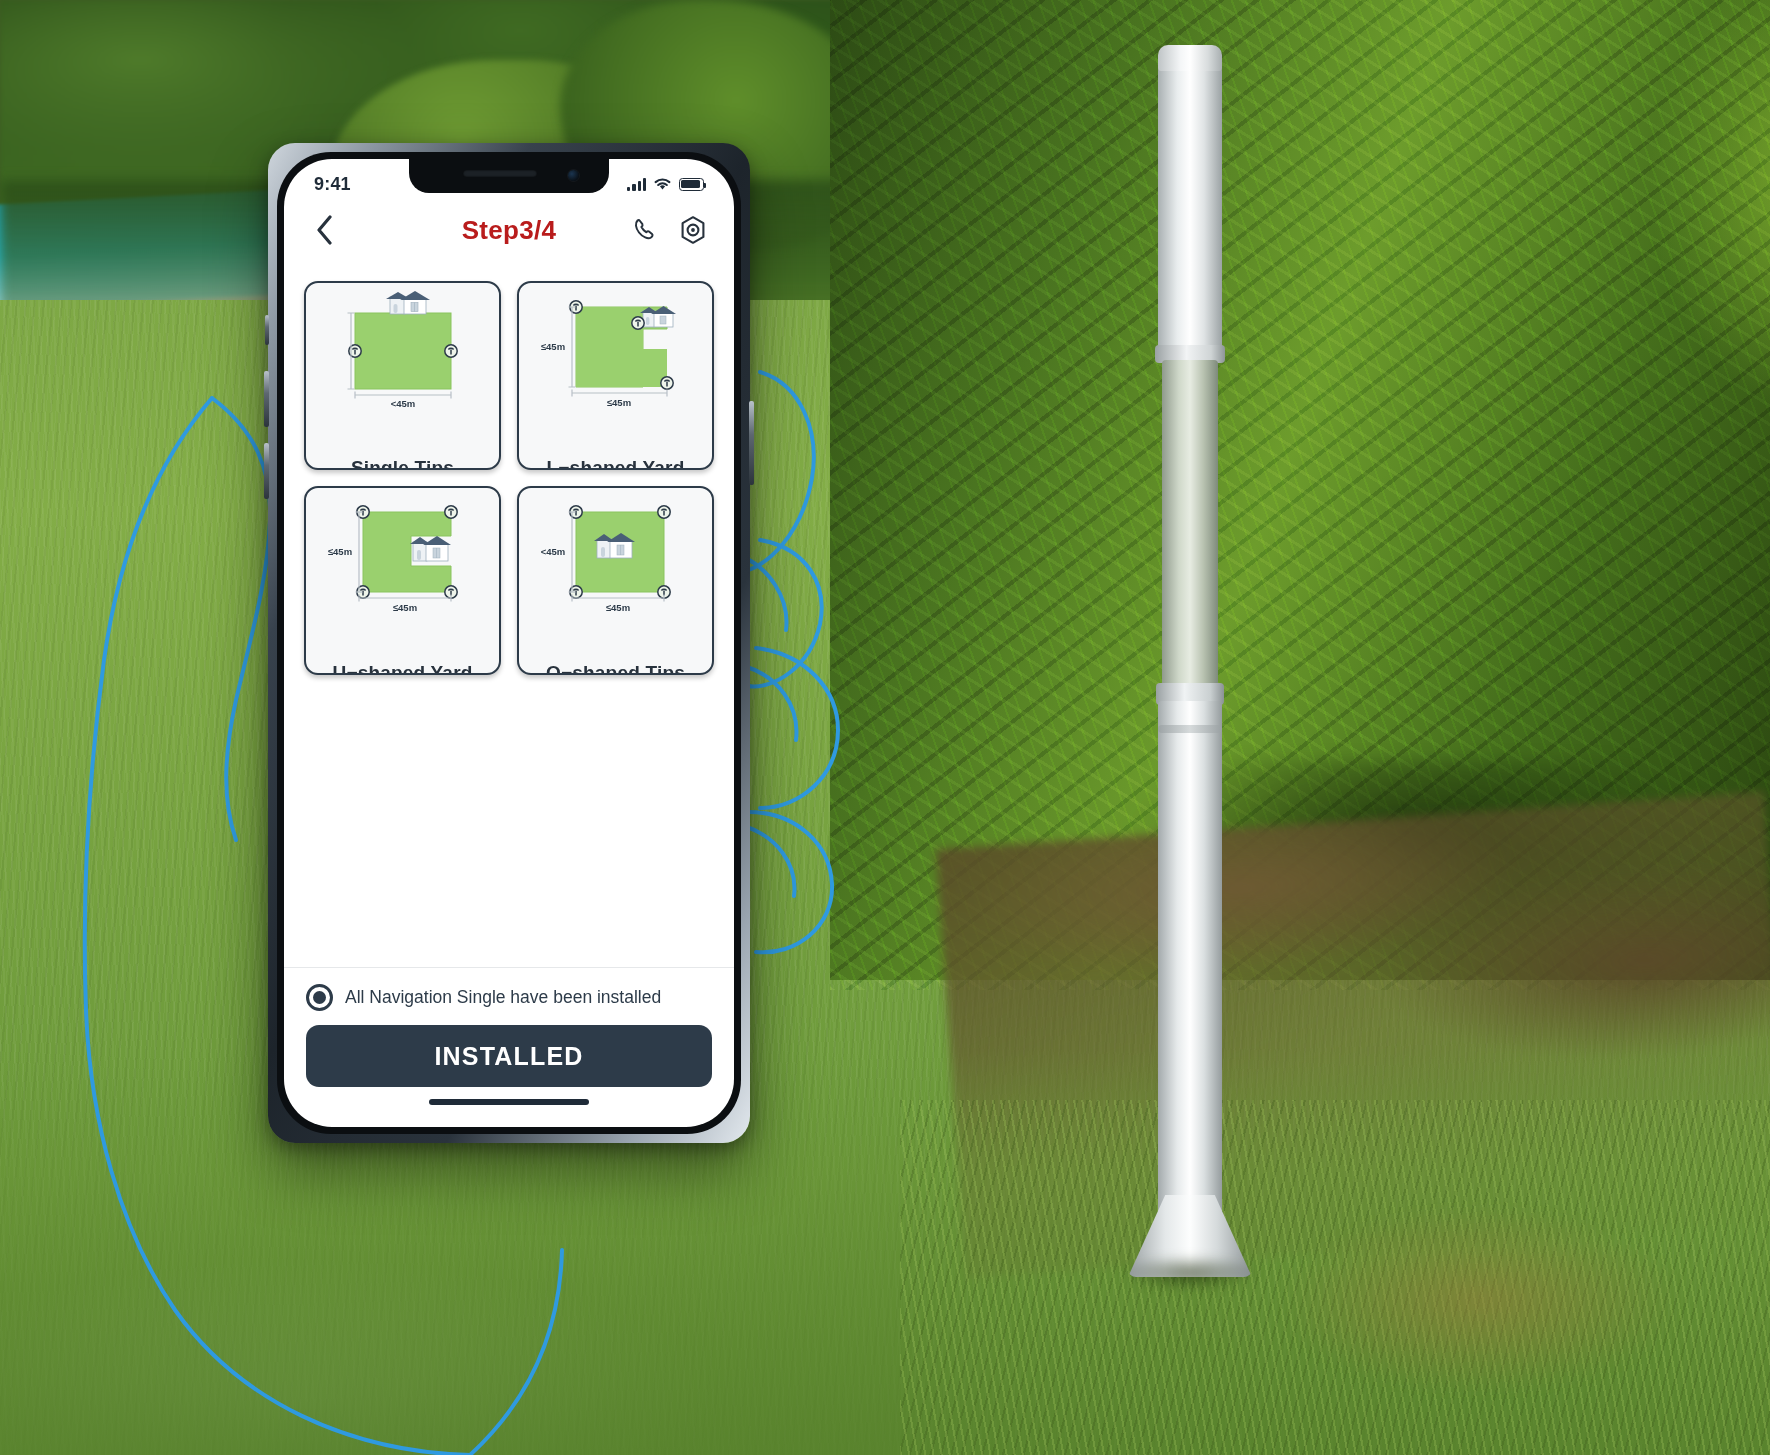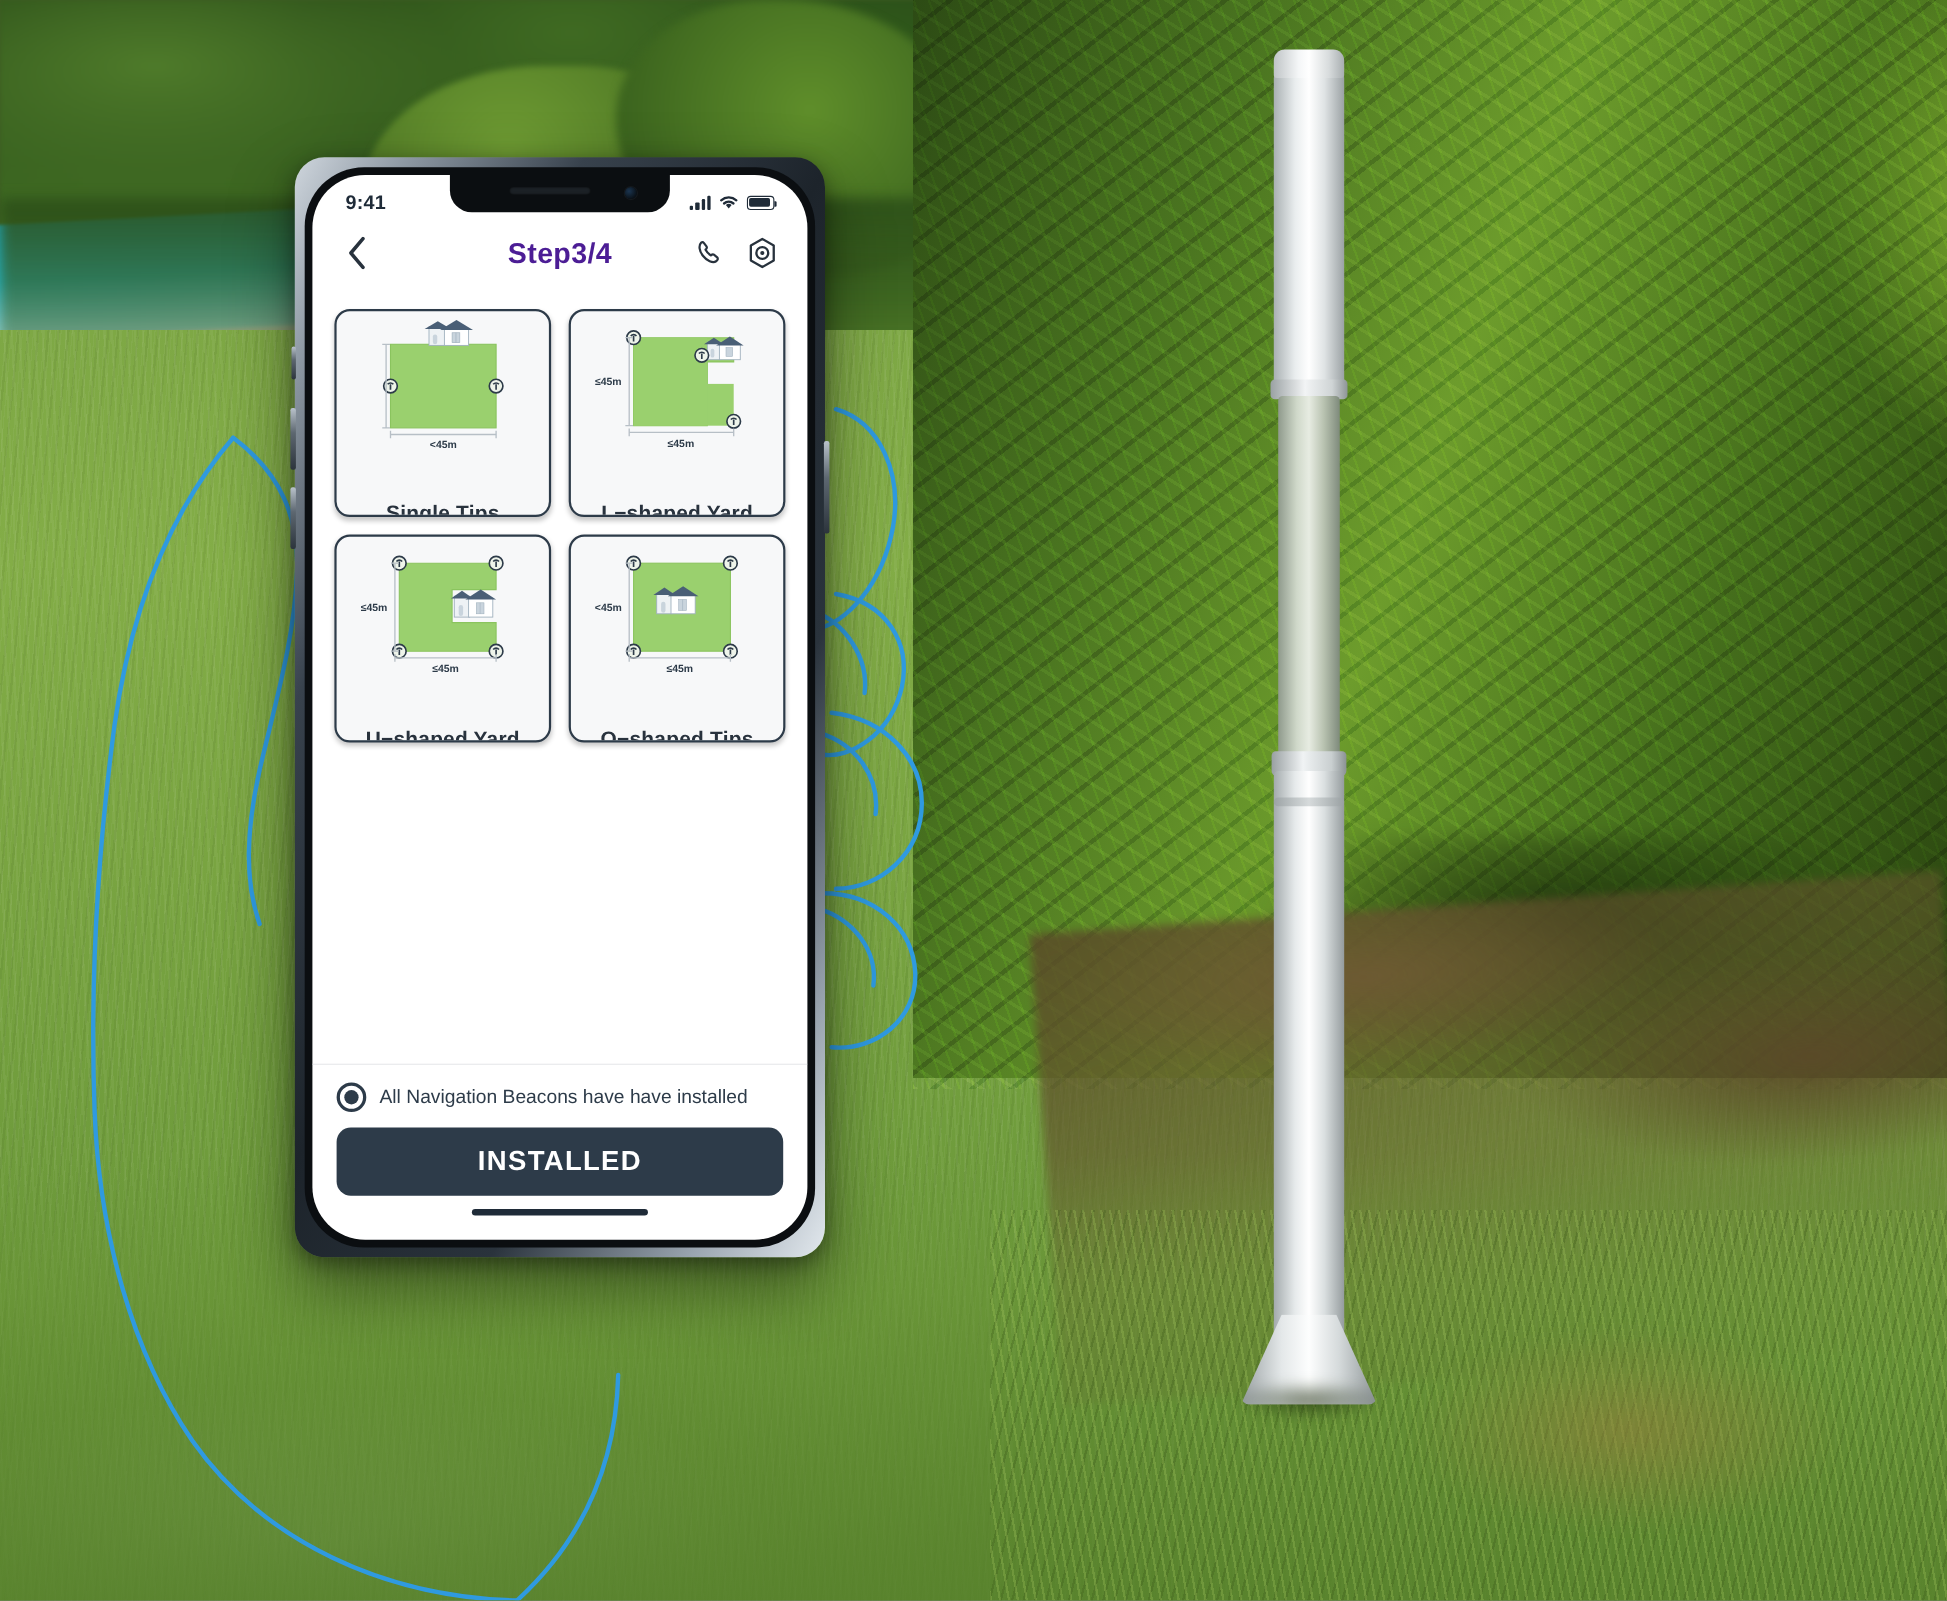--- a/index.html
+++ b/index.html
@@ -185,21 +185,21 @@
   .batt{width:25px;height:13px;border:1.6px solid #1f2b38;border-radius:3.5px;position:relative;padding:1.4px;box-sizing:border-box;}
   .batt::after{content:"";position:absolute;right:-3.4px;top:4px;width:2px;height:5px;background:#1f2b38;border-radius:0 1px 1px 0;}
   .batt i{display:block;height:100%;width:92%;background:#1f2b38;border-radius:1.6px;}
 
   
   #navbar{
     flex:0 0 62px;display:flex;align-items:center;padding:0 24px;box-sizing:border-box;position:relative;
   }
   #back-btn{width:34px;height:34px;display:flex;align-items:center;justify-content:center;cursor:pointer;}
   #nav-title{position:absolute;left:0;right:0;text-align:center;font-size:26px;font-weight:bold;
-    color:#4c1d95;letter-spacing:.3px;pointer-events:none;}
+    color:#b91c1c;letter-spacing:.3px;pointer-events:none;}
   #nav-actions{margin-left:auto;display:flex;align-items:center;gap:14px;z-index:2;}
   .nav-icon{width:34px;height:34px;display:flex;align-items:center;justify-content:center;cursor:pointer;}
 
   
   #tabs{
     margin:10px 20px 0 20px;height:66px;border-radius:12px;border:1.6px solid #2d3b49;
     display:flex;overflow:hidden;background:#fff;flex:0 0 auto;
   }
   .tab{flex:1;display:flex;align-items:center;justify-content:center;text-align:center;
     font-size:17px;line-height:1.2;font-weight:500;color:#2d3b49;cursor:pointer;padding:0 4px;}
@@ -510,21 +510,21 @@
 
       </div>
 
       <div id="spacer"></div>
 
       <div id="bottom">
         <div id="confirm-row">
           <span id="confirm-radio">
               <i></i>
             </span>
-          <span id="confirm-text">All Navigation Beacons have have installed</span>
+          <span id="confirm-text">All Navigation Single have been installed</span>
         </div>
         <div id="install-btn">INSTALLED</div>
         <div id="home-indicator"></div>
       </div>
 
     </div>
   </div>
 </div>
 
 </body></html>

